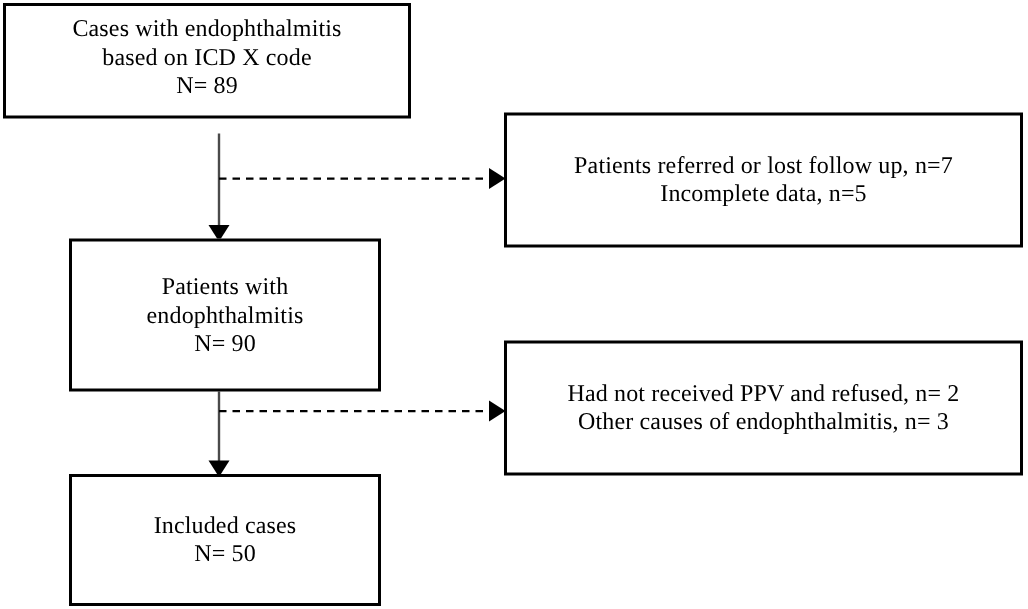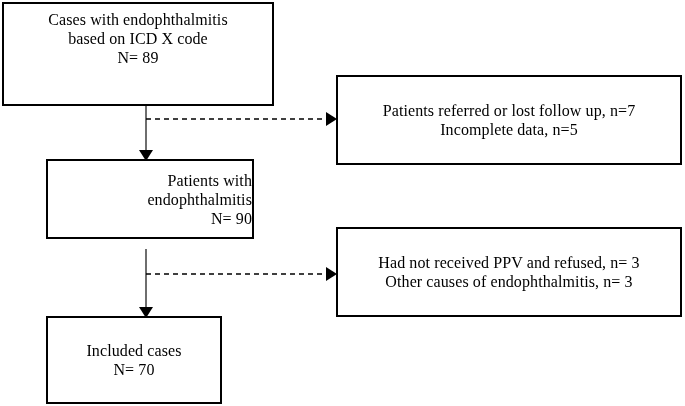--- a/index.html
+++ b/index.html
@@ -28,31 +28,30 @@
   }
   .node-box .line {
     font-size: 16px;
     line-height: 19px;
     white-space: pre;
     letter-spacing: 0.1px;
   }
 
   
   #box-source {
-    left: 2px;  top: 2px;  width: 272px;  height: 104px;
+    left: 2px;  top: 2px;  width: 272px;  height: 77px;
     justify-content: flex-start;
     padding-top: 6px;
   }
   #box-patients {
-    left: 46px; top: 159px; width: 208px; height: 80px;
+    left: 46px; top: 159px; width: 208px; height: 102px;
     justify-content: center;
-    align-items: flex-end;
   }
   #box-included {
-    left: 46px; top: 316px; width: 176px; height: 88px;
+    left: 46px; top: 316px; width: 208px; height: 88px;
     justify-content: center;
   }
 
   
   #box-excl-1 {
     left: 336px; top: 75px;  width: 346px; height: 90px;
     justify-content: center;
   }
   #box-excl-2 {
     left: 336px; top: 227px; width: 346px; height: 90px;
@@ -114,26 +113,26 @@
   </div>
 
   <div class="node-box" id="box-patients">
     <div class="line">Patients with</div>
     <div class="line">endophthalmitis</div>
     <div class="line">N= 90</div>
   </div>
 
   <div class="node-box" id="box-included">
     <div class="line">Included cases</div>
-    <div class="line">N= 70</div>
+    <div class="line">N= 50</div>
   </div>
 
   <div class="node-box" id="box-excl-1">
     <div class="line">Patients referred or lost follow up, n=7</div>
     <div class="line">Incomplete data, n=5</div>
   </div>
 
   <div class="node-box" id="box-excl-2">
-    <div class="line">Had not received PPV and refused, n= 3</div>
+    <div class="line">Had not received PPV and refused, n= 2</div>
     <div class="line">Other causes of endophthalmitis, n= 3</div>
   </div>
 
 </div>
 
 </body></html>

